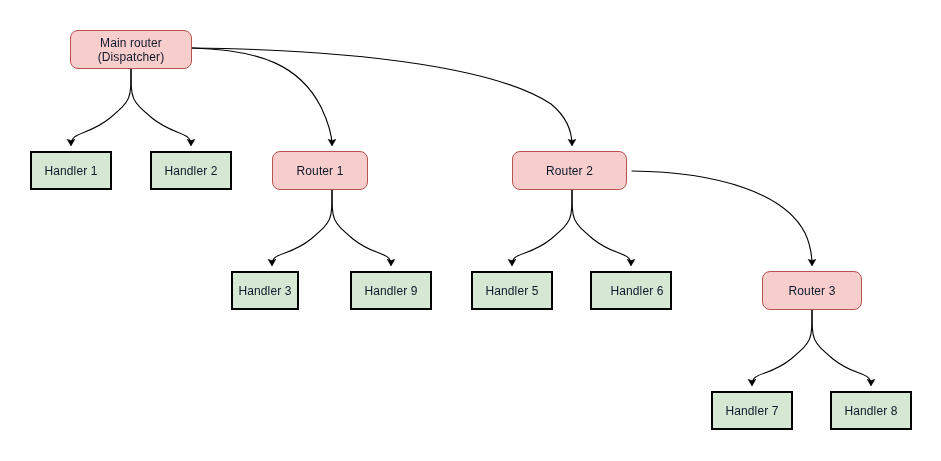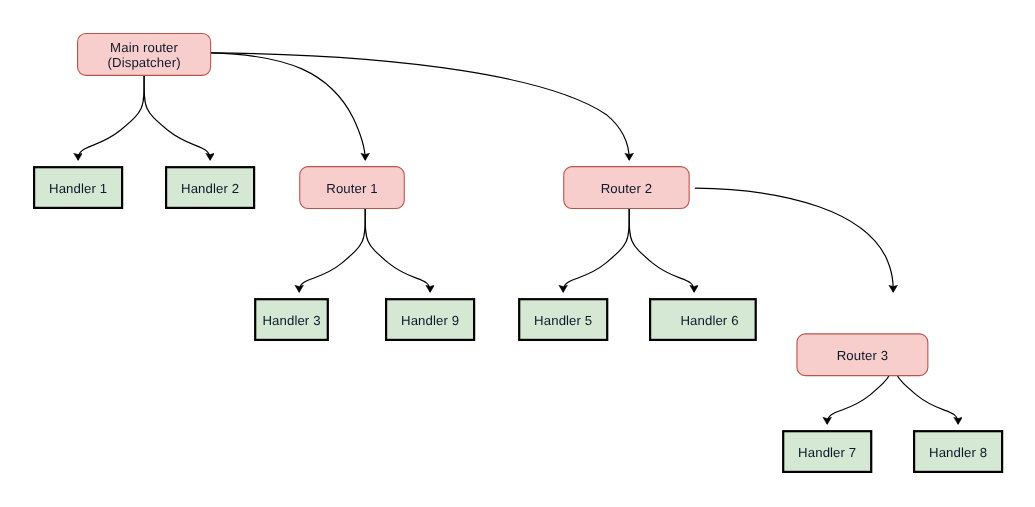--- a/index.html
+++ b/index.html
@@ -78,19 +78,19 @@
   <div id="nodes-layer">
       <div class="node node-router" style="left: 70px; top: 30px; width: 122px; height: 39px;"><span class="node-label">Main router
 (Dispatcher)</span></div>
       <div class="node node-handler" style="left: 30px; top: 151px; width: 82px; height: 39px;"><span class="node-label">Handler 1</span></div>
       <div class="node node-handler" style="left: 150px; top: 151px; width: 82px; height: 39px;"><span class="node-label">Handler 2</span></div>
       <div class="node node-router" style="left: 272px; top: 151px; width: 96px; height: 39px;"><span class="node-label">Router 1</span></div>
       <div class="node node-router" style="left: 512px; top: 151px; width: 115px; height: 39px;"><span class="node-label">Router 2</span></div>
       <div class="node node-handler" style="left: 231px; top: 271px; width: 68px; height: 39px;"><span class="node-label">Handler 3</span></div>
       <div class="node node-handler" style="left: 350px; top: 271px; width: 82px; height: 39px;"><span class="node-label">Handler 9</span></div>
       <div class="node node-handler" style="left: 471px; top: 271px; width: 82px; height: 39px;"><span class="node-label">Handler 5</span></div>
-      <div class="node node-handler" style="left: 590px; top: 271px; width: 98px; height: 39px; padding-left: 12px;"><span class="node-label">Handler 6</span></div>
-      <div class="node node-router" style="left: 724px; top: 271px; width: 120px; height: 39px; margin-top: 32px;"><span class="node-label">Router 3</span></div>
+      <div class="node node-handler" style="left: 590px; top: 271px; width: 82px; height: 39px; padding-left: 12px;"><span class="node-label">Handler 6</span></div>
+      <div class="node node-router" style="left: 762px; top: 271px; width: 100px; height: 39px;"><span class="node-label">Router 3</span></div>
       <div class="node node-handler" style="left: 711px; top: 391px; width: 82px; height: 39px;"><span class="node-label">Handler 7</span></div>
       <div class="node node-handler" style="left: 830px; top: 391px; width: 82px; height: 39px;"><span class="node-label">Handler 8</span></div>
     </div>
 
 </div>
 
 </body></html>

